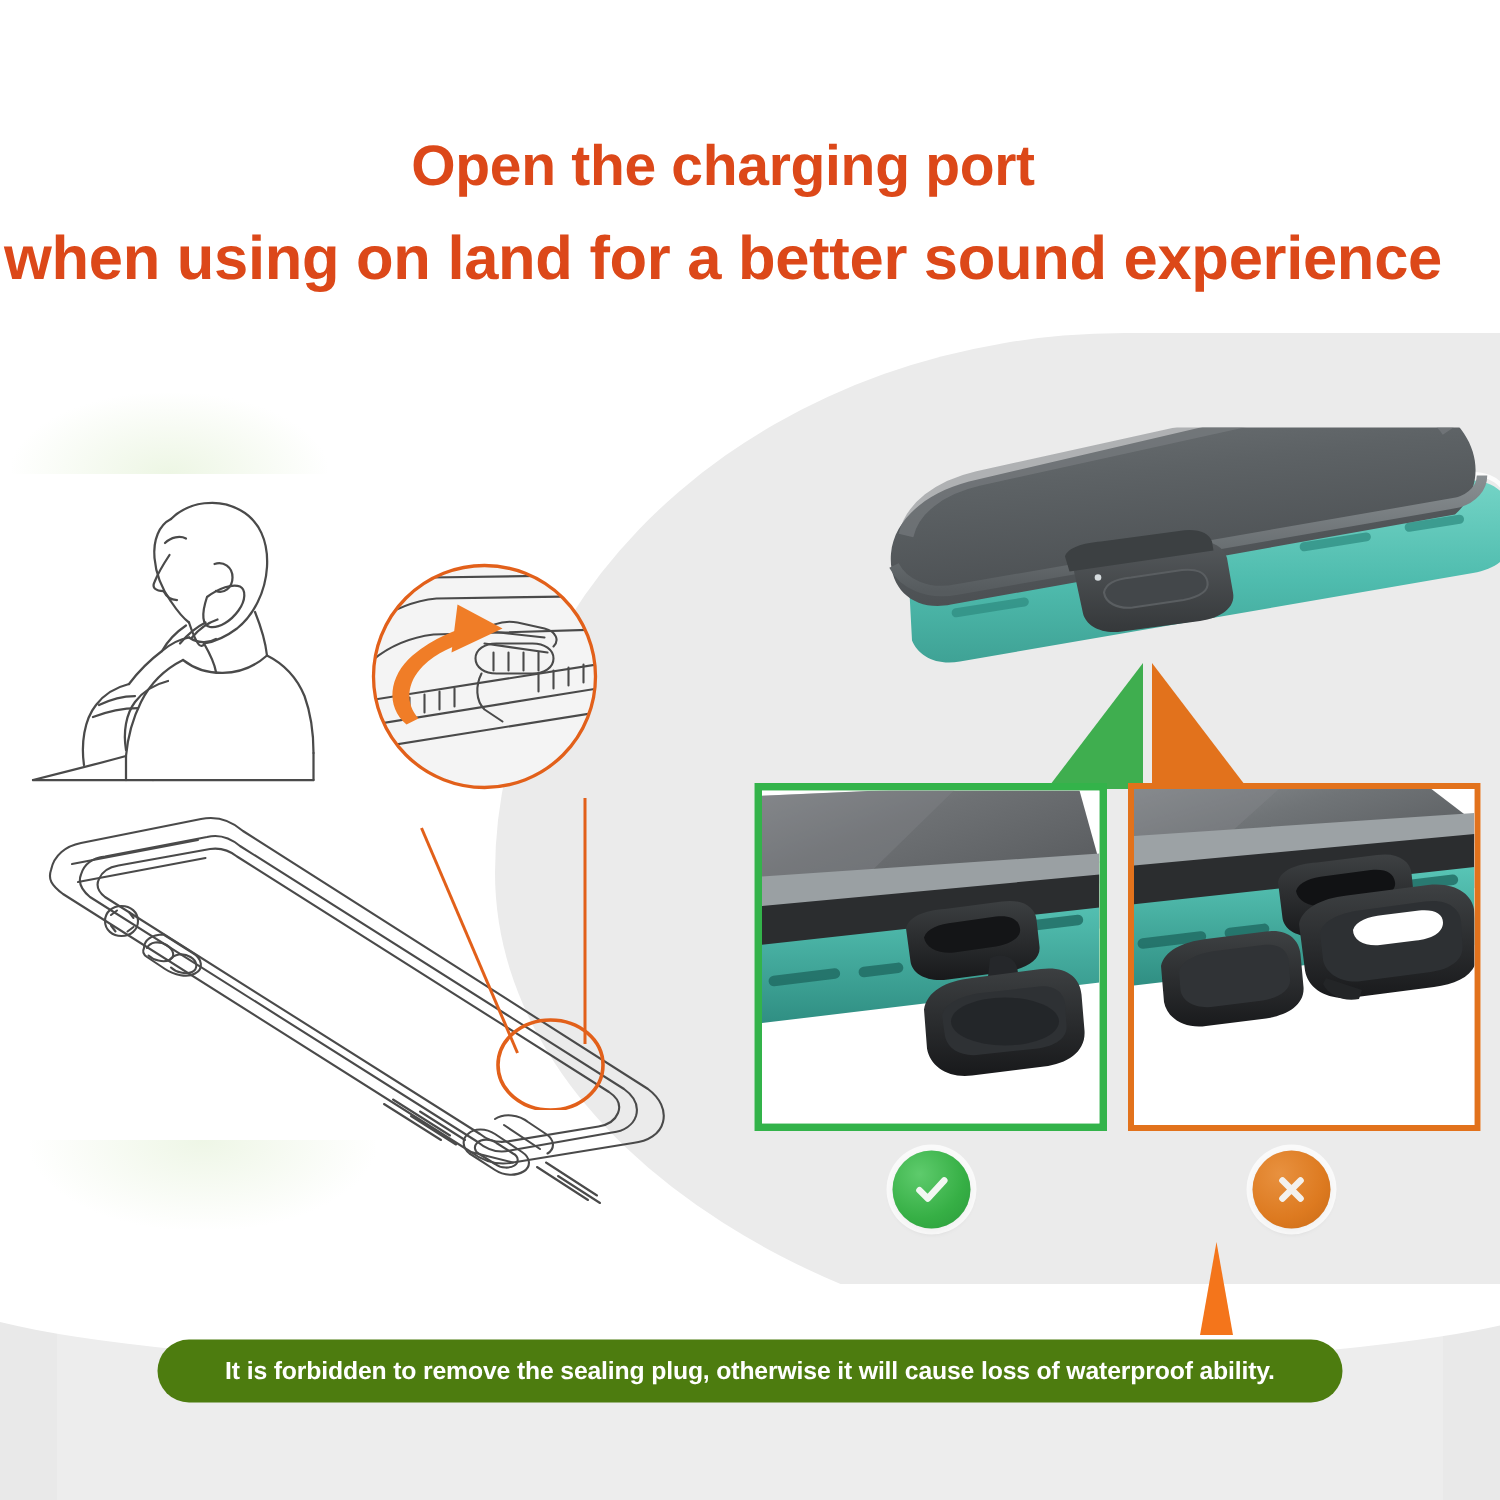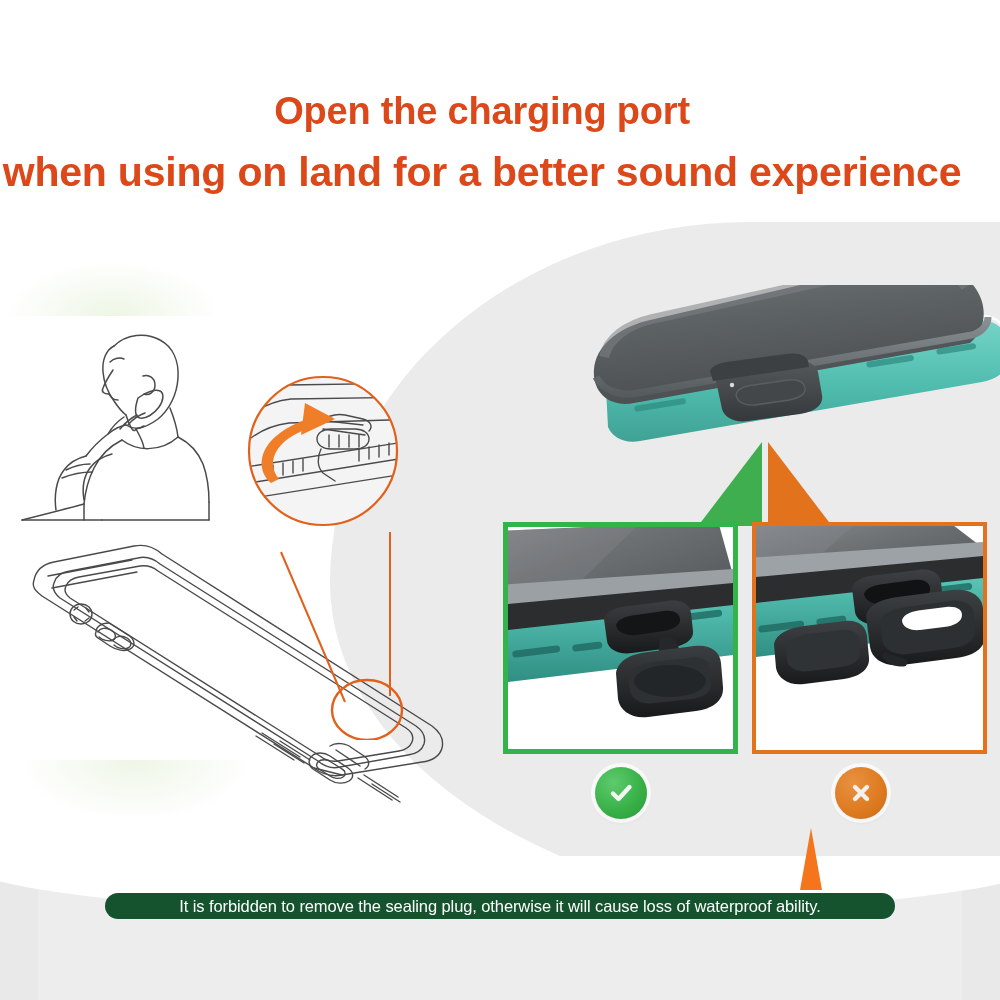--- a/index.html
+++ b/index.html
@@ -174,29 +174,29 @@
     width: 32px;
     height: 62px;
   }
 
   
   .warning-banner {
     position: absolute;
     left: 105px;
     top: 893px;
     width: 790px;
-    height: 26px;
-    background: #14532d;
+    height: 42px;
+    background: #4d7c0f;
     border-radius: 21px;
     display: flex;
     align-items: center;
     justify-content: center;
     color: #ffffff;
     font-size: 16.5px;
-    font-weight: 400;
+    font-weight: 700;
     letter-spacing: -0.1px;
     white-space: nowrap;
   }
 </style>
 </head>
 <body>
 
 <div id="stage">
 
   <div class="bg-gray-blob"></div>

